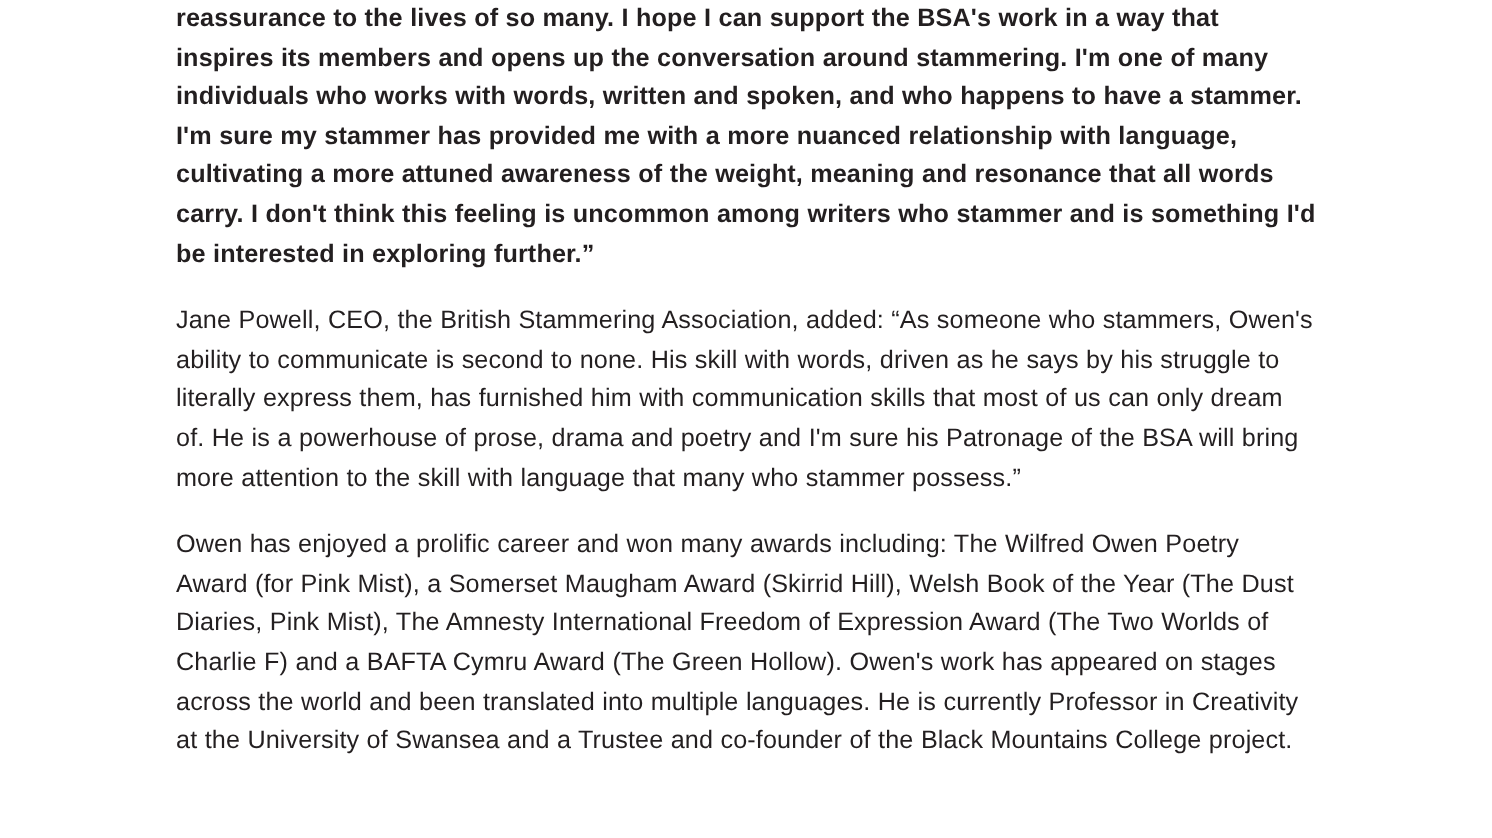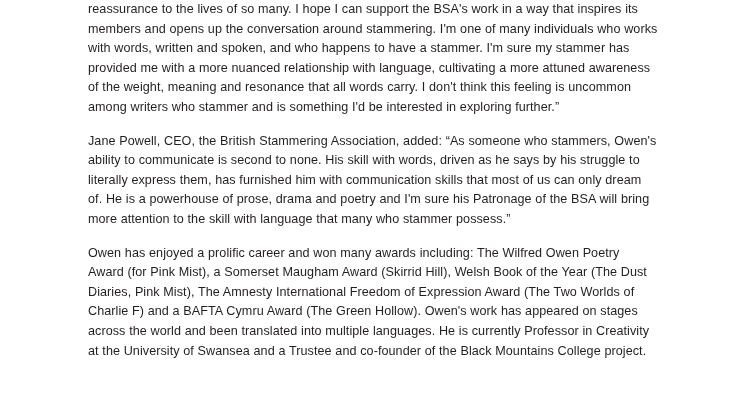--- a/index.html
+++ b/index.html
@@ -28,20 +28,21 @@
     margin: 0 0 14px 0;
     font-size: 12.6px;
     line-height: 19.6px;
     color: #231f20;
     text-align: left;
     letter-spacing: 0.005em;
     word-spacing: 0.01em;
   }
   p.para.first {
     margin-top: 0;
+    font-weight: bold;
   }
   
   .clip-top {
     margin-top: -24px;
   }
 </style>
 </head>
 <body>
 
 <div class="page">

